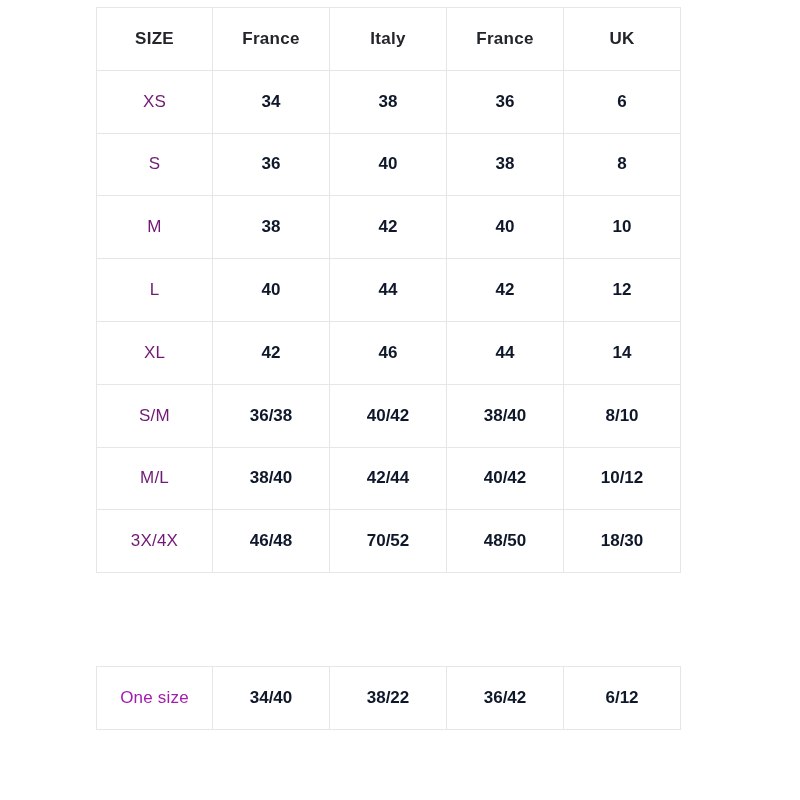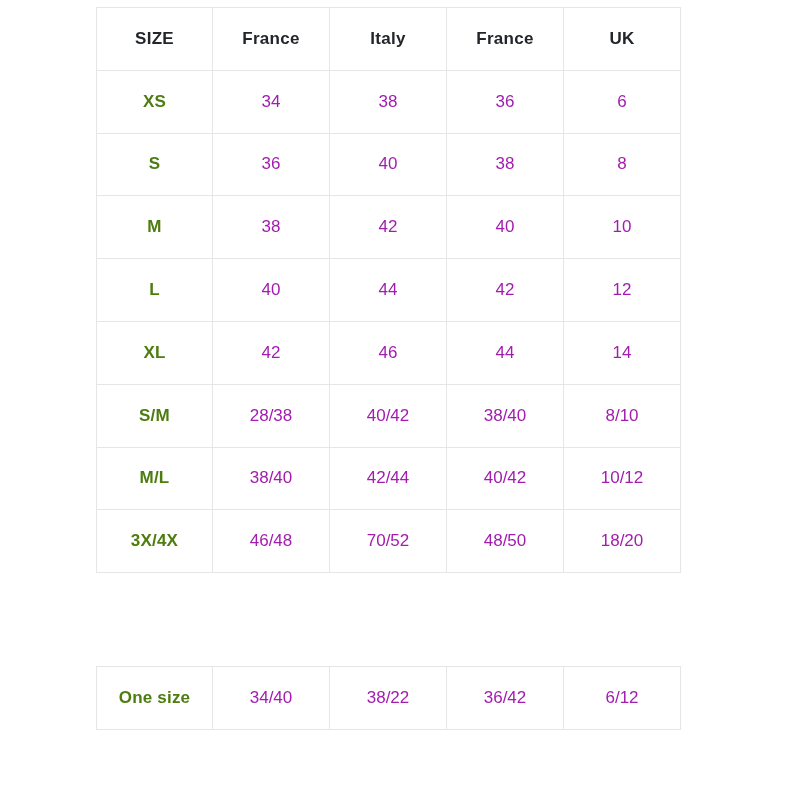--- a/index.html
+++ b/index.html
@@ -23,59 +23,59 @@
   table.size-table {
     border-collapse: collapse;
     table-layout: fixed;
     border-spacing: 0;
   }
   table.size-table td, table.size-table th {
     border: 1px solid #e6e6e6;
     text-align: center;
     vertical-align: middle;
     font-size: 17px;
-    font-weight: 400;
-    color: #a21caf;
+    font-weight: 700;
+    color: #0f172a;
     padding: 0;
   }
   
   #main-table {
     position: absolute;
     left: 96px;
     top: 7px;
     width: 583px;
   }
   #main-table col.c-size { width: 116px; }
   #main-table col.c-col  { width: 117px; }
   #main-table tr { height: 62.8px; }
   #main-table th {
     font-weight: 700;
     font-size: 17px;
     color: #22252a;
     letter-spacing: 0.3px;
   }
   #main-table td.size-cell {
-    font-weight: 700;
-    color: #4d7c0f;
+    font-weight: 400;
+    color: #701a75;
     letter-spacing: 0.2px;
   }
 
   
   #extra-table {
     position: absolute;
     left: 96px;
     top: 666px;
     width: 583px;
   }
   #extra-table col.c-size { width: 116px; }
   #extra-table col.c-col  { width: 117px; }
   #extra-table tr { height: 63px; }
   #extra-table td.size-cell {
-    font-weight: 700;
-    color: #4d7c0f;
+    font-weight: 400;
+    color: #a21caf;
     letter-spacing: 0.2px;
   }
 </style>
 </head>
 <body>
 
 <div class="page">
 
   <table class="size-table" id="main-table">
     <colgroup>
@@ -125,38 +125,38 @@
       </tr>
       <tr>
         <td class="size-cell">XL</td>
         <td>42</td>
         <td>46</td>
         <td>44</td>
         <td>14</td>
       </tr>
       <tr>
         <td class="size-cell">S/M</td>
-        <td>28/38</td>
+        <td>36/38</td>
         <td>40/42</td>
         <td>38/40</td>
         <td>8/10</td>
       </tr>
       <tr>
         <td class="size-cell">M/L</td>
         <td>38/40</td>
         <td>42/44</td>
         <td>40/42</td>
         <td>10/12</td>
       </tr>
       <tr>
         <td class="size-cell">3X/4X</td>
         <td>46/48</td>
         <td>70/52</td>
         <td>48/50</td>
-        <td>18/20</td>
+        <td>18/30</td>
       </tr>
     </tbody>
   </table>
 
   <table class="size-table" id="extra-table">
     <colgroup>
       <col class="c-size">
       <col class="c-col">
       <col class="c-col">
       <col class="c-col">

